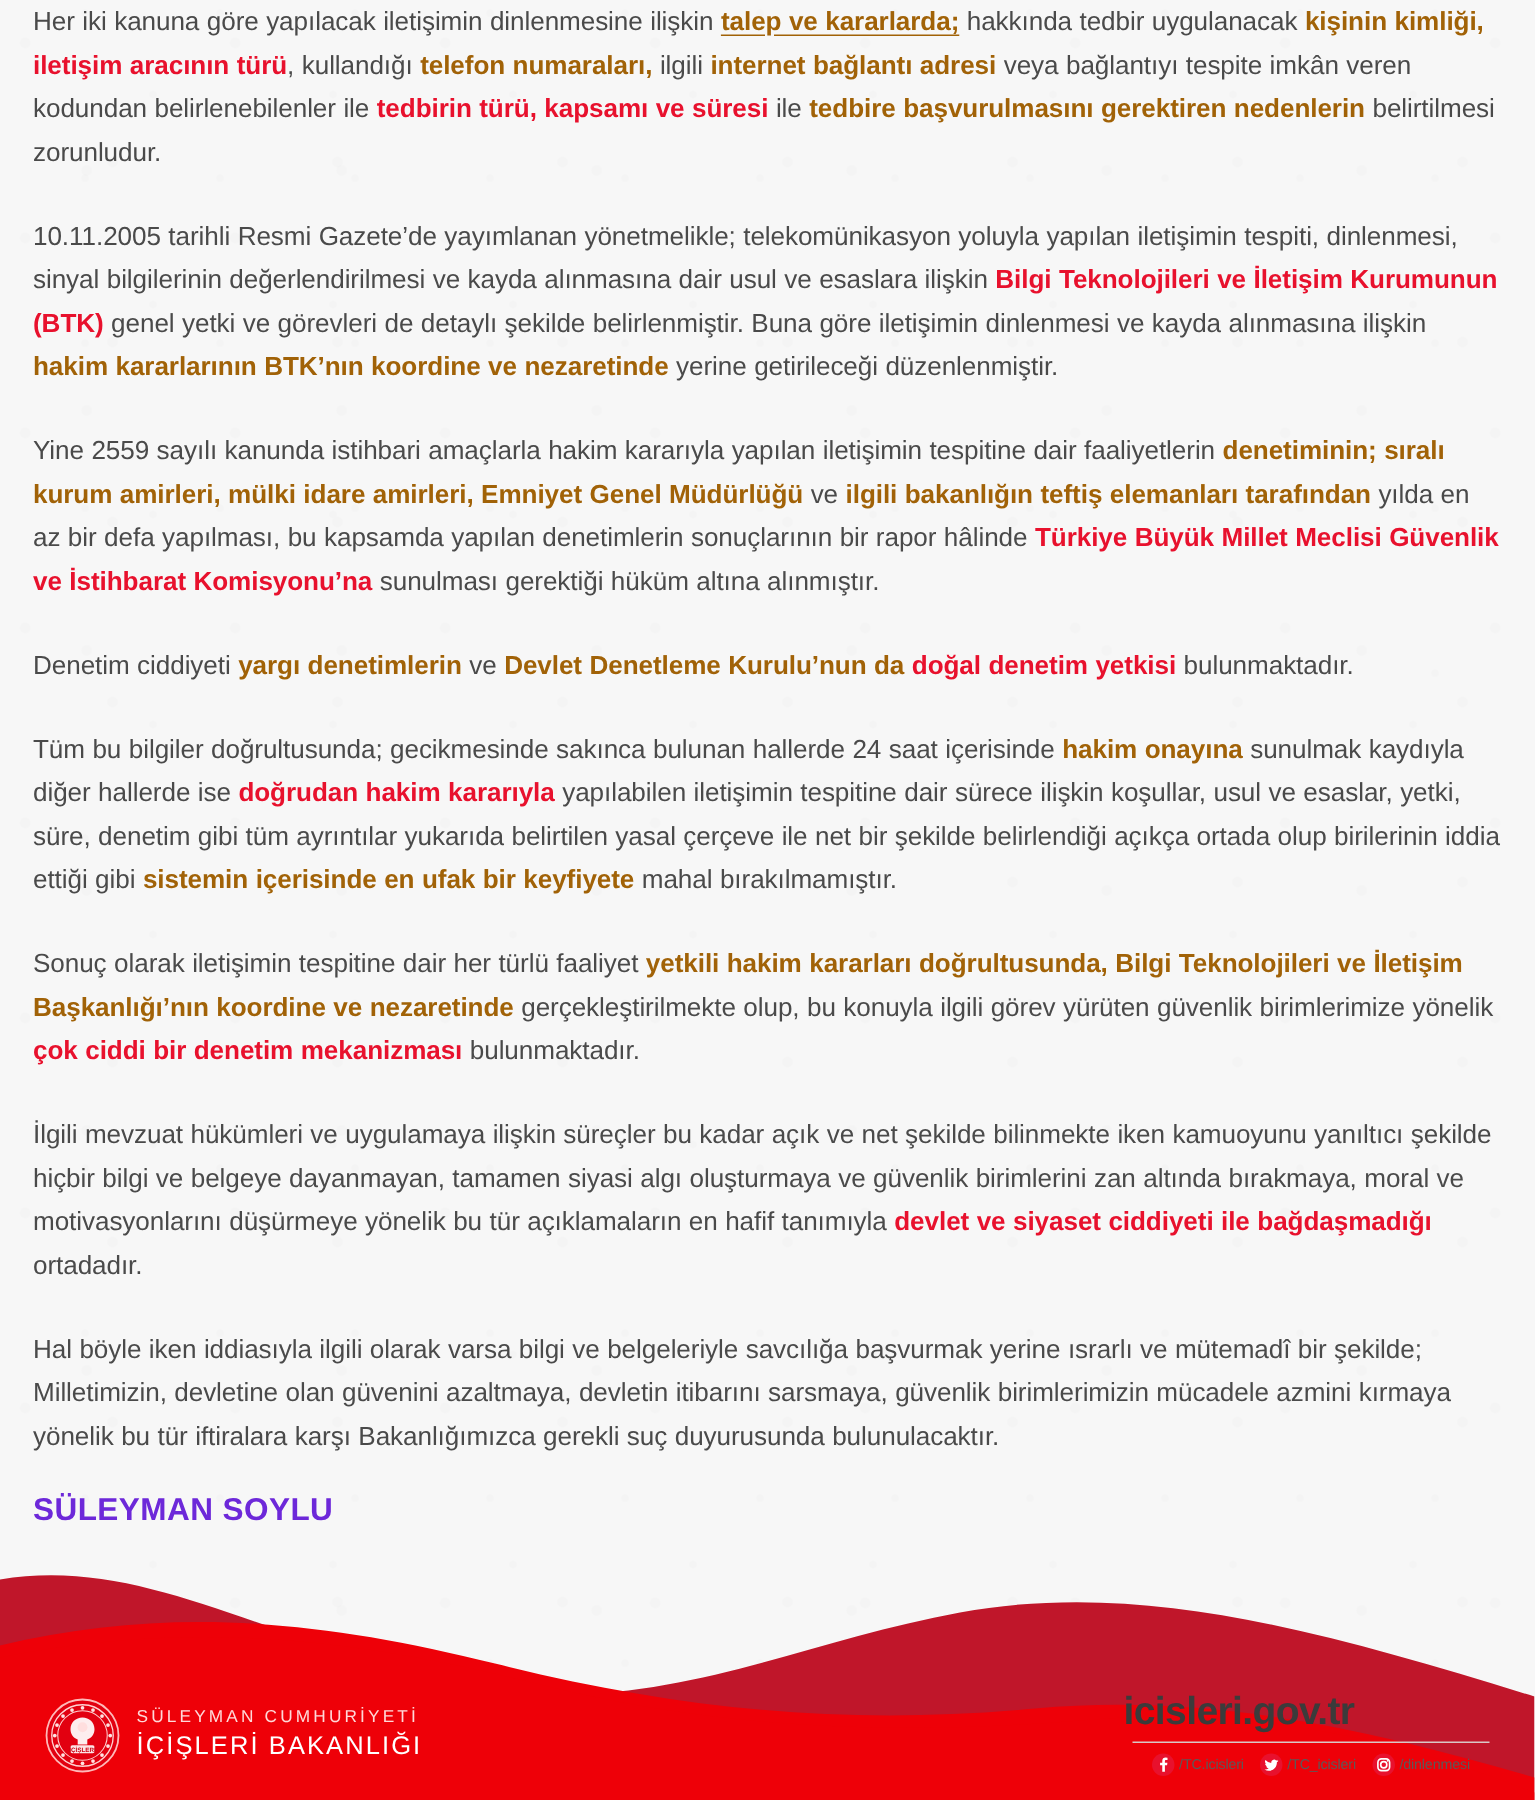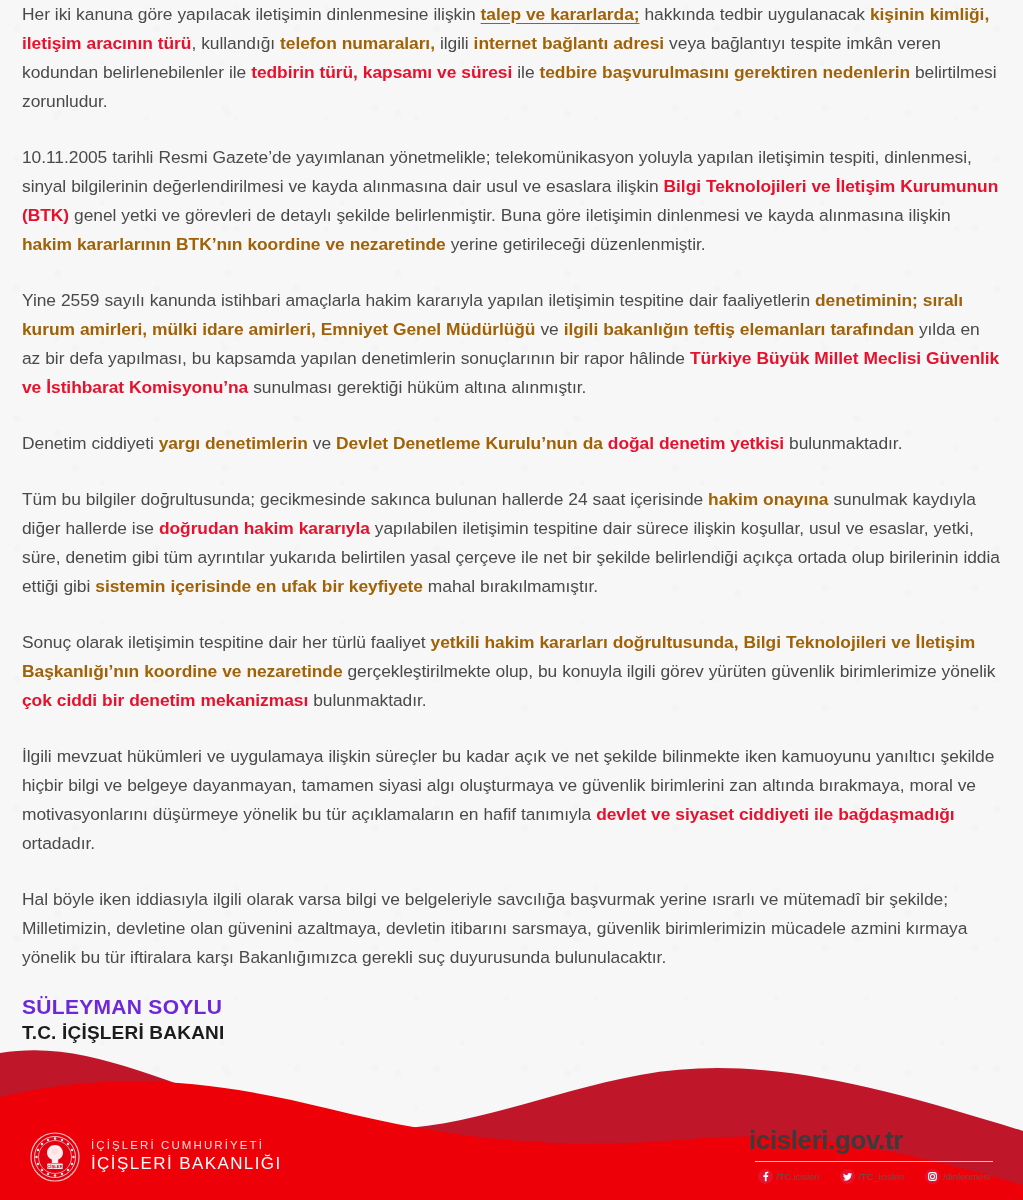--- a/index.html
+++ b/index.html
@@ -140,21 +140,21 @@
   }
   .web-rule {
     height: 1px;
     background: #d9c7c7;
     margin: 0 6px 7px 6px;
   }
   .socials {
     display: flex;
     justify-content: center;
     align-items: center;
-    gap: 21px;
+    gap: 11px;
   }
   .social {
     display: flex;
     align-items: center;
     gap: 3px;
   }
   .social-ico {
     width: 15px;
     height: 15px;
     border-radius: 50%;
@@ -206,21 +206,20 @@
   <p class="para"><span>İlgili mevzuat hükümleri ve uygulamaya ilişkin süreçler bu kadar açık ve net şekilde bilinmekte iken kamuoyunu yanıltıcı şekilde hiçbir bilgi ve belgeye dayanmayan, tamamen siyasi algı oluşturmaya ve güvenlik birimlerini zan altında bırakmaya, moral ve motivasyonlarını düşürmeye yönelik bu tür açıklamaların en hafif tanımıyla </span><span class="r">devlet ve siyaset ciddiyeti ile bağdaşmadığı</span><span> ortadadır.</span></p>
 
   <div class="gap-a"></div>
 
   <p class="para"><span>Hal böyle iken iddiasıyla ilgili olarak varsa bilgi ve belgeleriyle savcılığa başvurmak yerine ısrarlı ve mütemadî bir şekilde; Milletimizin, devletine olan güvenini azaltmaya, devletin itibarını sarsmaya, güvenlik birimlerimizin mücadele azmini kırmaya yönelik bu tür iftiralara karşı Bakanlığımızca gerekli suç duyurusunda bulunulacaktır.</span></p>
 
 </div>
 
 <div class="signature">
   <p class="sig-name">SÜLEYMAN SOYLU</p>
-  <p class="sig-title">T.C. İÇİŞLERİ BAKANI</p>
 </div>
 
 <div class="footer">
   <svg viewBox="0 0 1023 165" preserveAspectRatio="none">
 
     <path d="M0,18 C95,2 175,58 300,86 C430,115 520,62 640,40 C760,18 880,52 1023,96 L1023,165 L0,165 Z" fill="#c0162a"></path>
 
     <path d="M0,62 C110,36 210,44 330,74 C450,104 560,116 690,104 C810,93 920,120 1023,150 L1023,165 L0,165 Z" fill="#ee0008"></path>
 
     <path d="M0,70 C130,44 240,58 360,88 C480,118 600,122 720,112 C850,101 950,132 1023,160 L1023,165 L0,165 Z" fill="#ee0008"></path>
@@ -251,21 +250,21 @@
         <circle cx="12" cy="12" r="1.25"></circle>
           <circle cx="18" cy="8" r="1.25"></circle>
       </g>
       <path d="M25,13 C20.5,13 17,16.4 17,20.8 C17,24.2 19,26.6 21.8,27.6 L21.8,31 L28.2,31 L28.2,27.6 C31,26.6 33,24.2 33,20.8 C33,16.4 29.5,13 25,13 Z" fill="#ffffff" opacity="0.93"></path>
       <circle cx="25" cy="19.5" r="3.3" fill="#ffdede"></circle>
       <rect x="17" y="31.5" width="16" height="5.4" rx="1.2" fill="#ffffff" opacity="0.9"></rect>
       <text x="25" y="35.9" font-size="4.2" font-family="'Liberation Sans', sans-serif" fill="#cc0012" text-anchor="middle" font-weight="bold">İÇİŞLERİ</text>
     </svg>
   </div>
   <div class="brand-text">
-    <span class="brand-top">İÇİŞLERİ CUMHURİYETİ</span>
+    <span class="brand-top">SÜLEYMAN CUMHURİYETİ</span>
     <span class="brand-main">İÇİŞLERİ BAKANLIĞI</span>
   </div>
 </div>
 
 <div class="footer-web">
   <span class="web-url">icisleri.gov.tr</span>
   <div class="web-rule"></div>
   <div class="socials">
 
     <div class="social">

